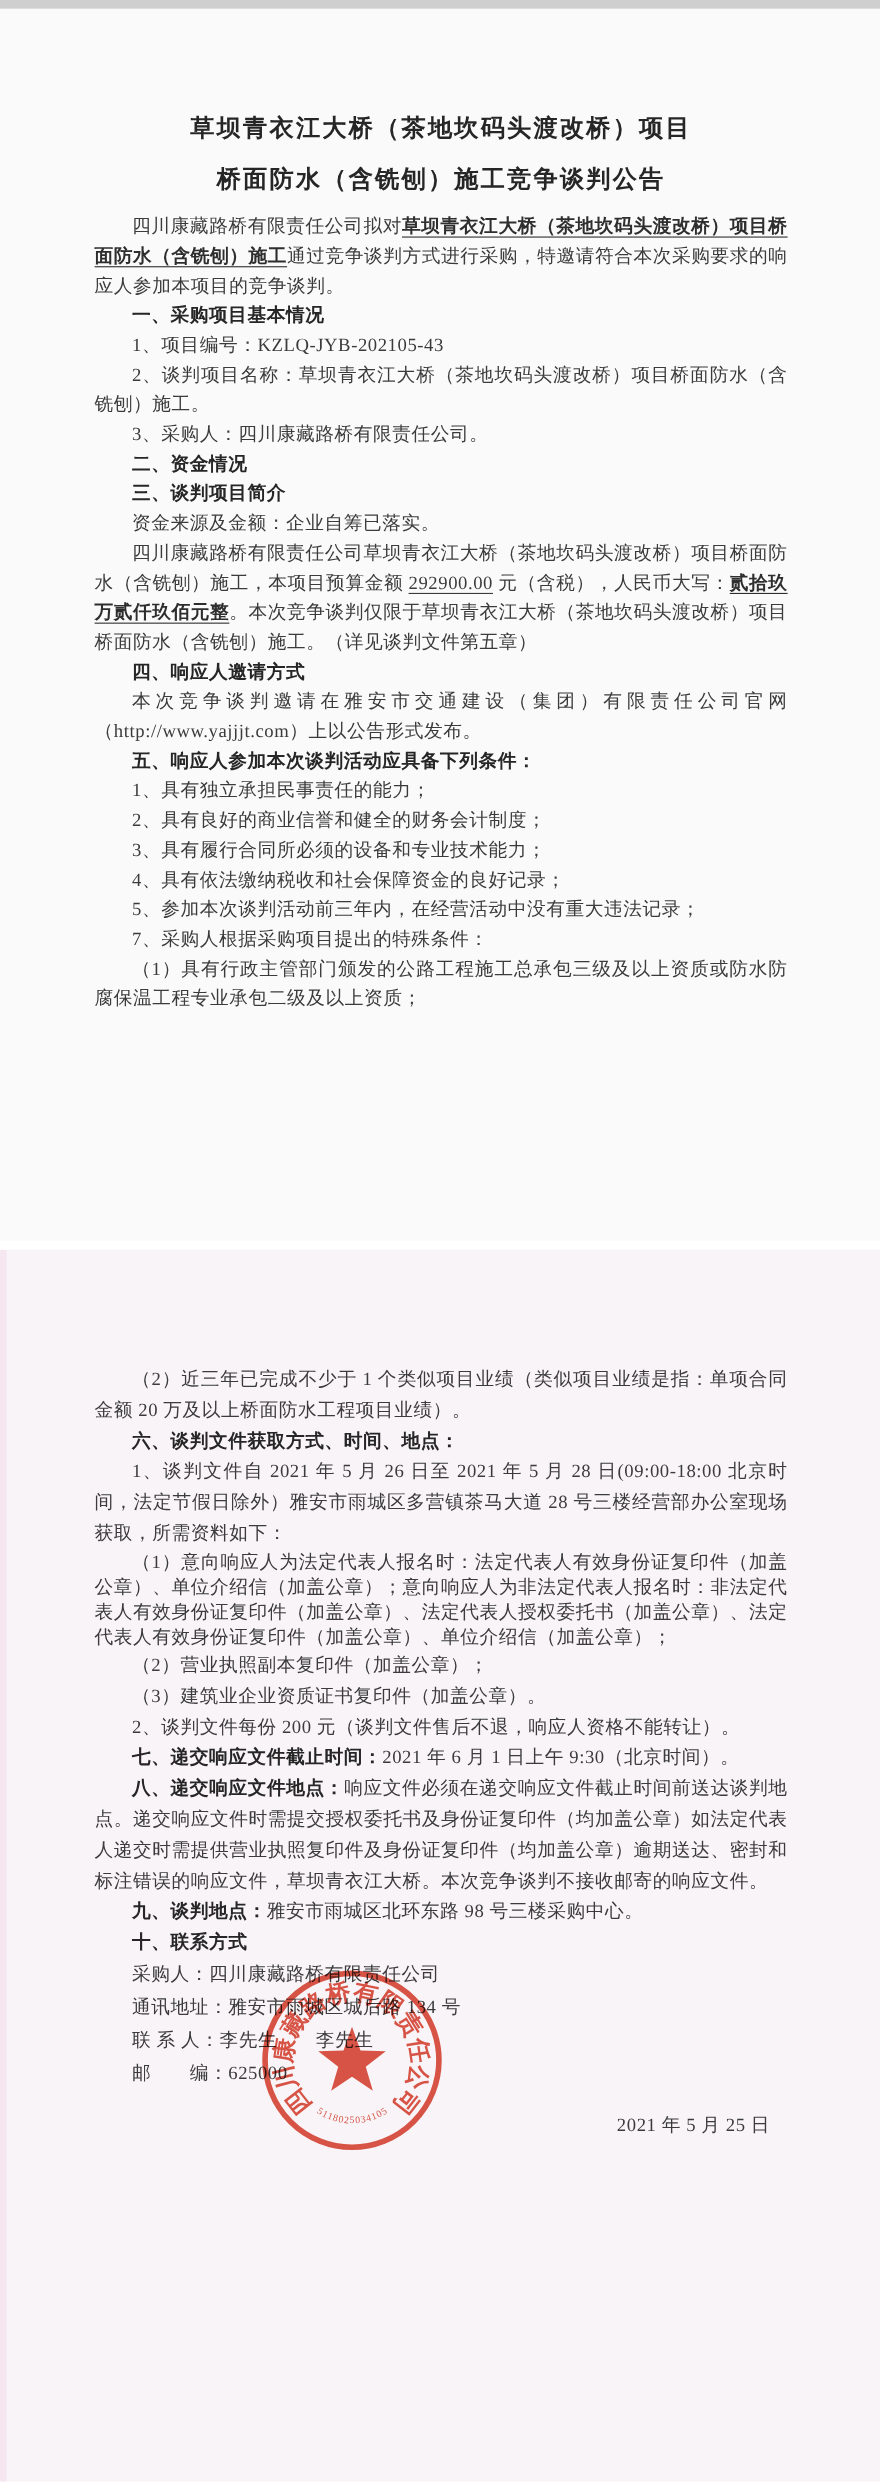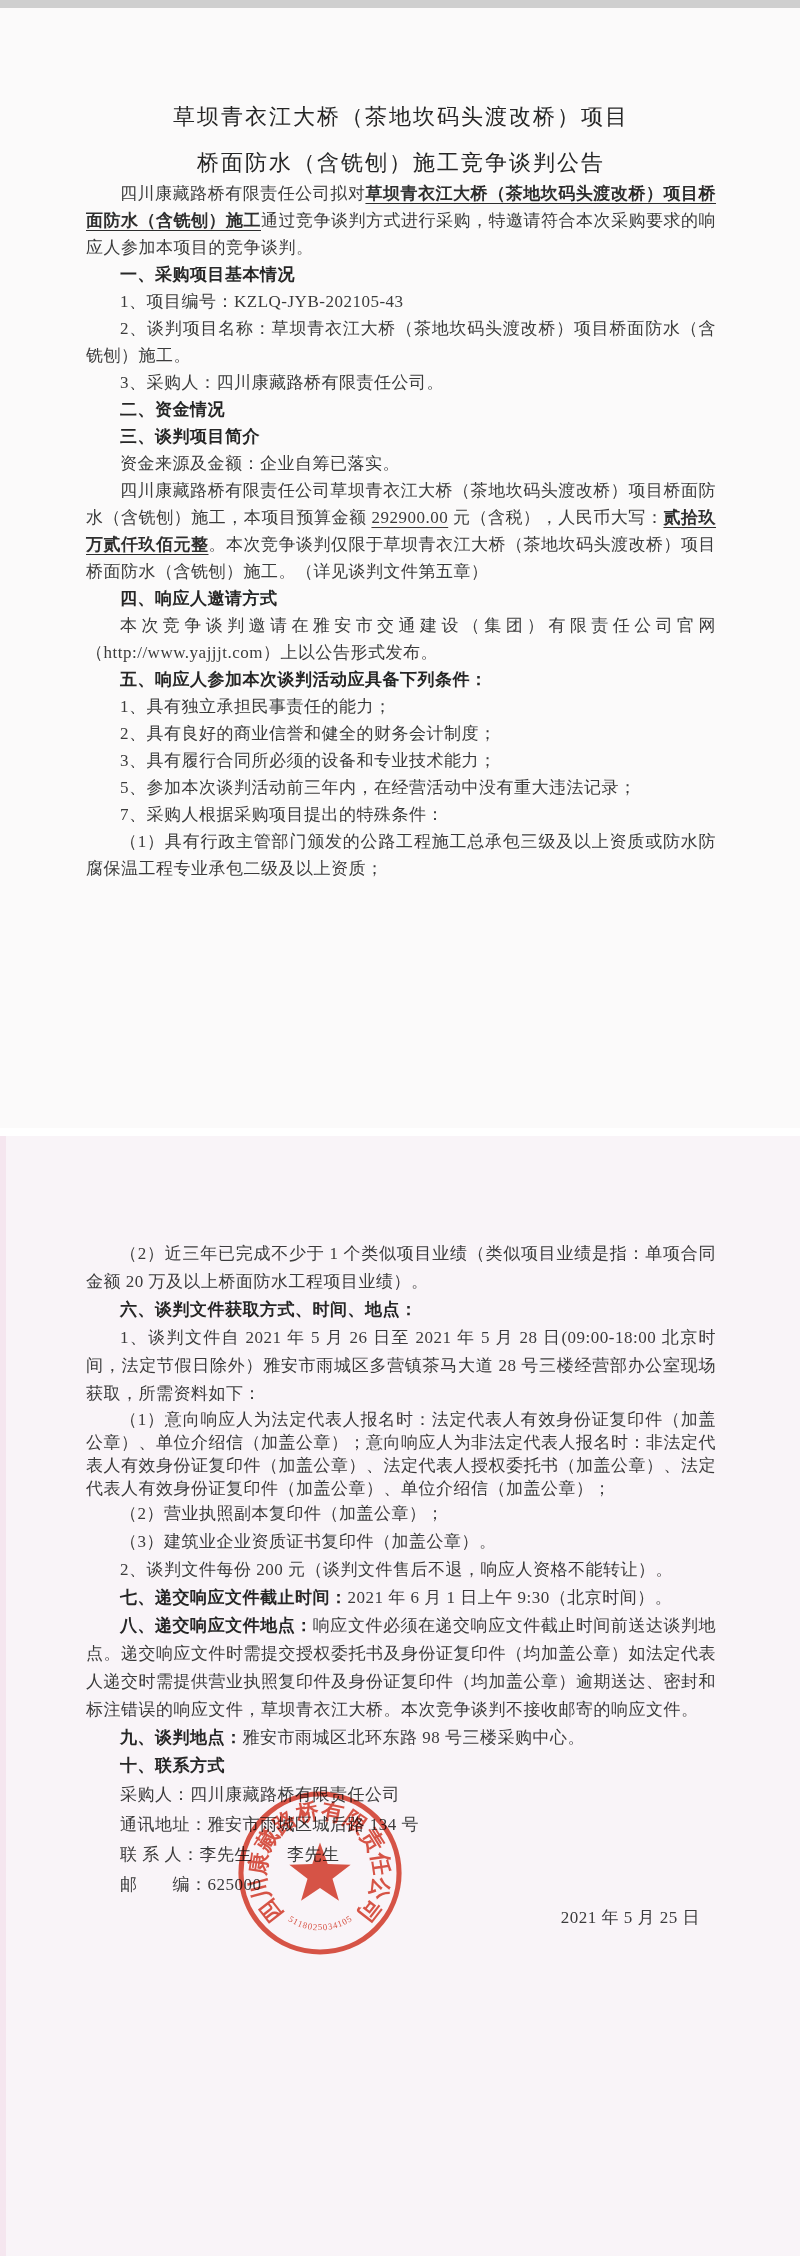--- a/index.html
+++ b/index.html
@@ -6,34 +6,34 @@
   body{
     width:800px;height:2263px;position:relative;overflow:hidden;
     background:#ffffff;
     font-family:"Liberation Serif","DejaVu Serif",serif;
   }
   .topbar{position:absolute;top:0;left:0;width:800px;height:8px;background:#cfcfcf;}
   .page{position:absolute;left:0;width:800px;box-sizing:border-box;}
   .page1{top:8px;height:1120px;background:#fbfafa;padding:92px 84px 0 86px;}
   .page2{top:1136px;height:1120px;background:#f9f4f8;padding:104px 84px 0 86px;
          box-shadow:inset 6px 0 0 #f5e6ef;}
-  .title{font-size:22px;font-weight:normal;text-align:center;color:#262626;
+  .title{font-size:22px;font-weight:bold;text-align:center;color:#262626;
          letter-spacing:2px;line-height:34px;margin:0 0 12px 0;}
-  .title2{margin-bottom:0;}
+  .title2{margin-bottom:12px;}
   p{margin:0;font-size:17px;line-height:27px;color:#3b3b3b;
     text-align:justify;letter-spacing:.5px;}
   .page2 p{line-height:28px;}
   .indent{text-indent:2em;}
   .bold{font-weight:bold;color:#262626;}
   .bu{font-weight:bold;color:#2e2e2e;text-decoration:underline;
       text-underline-offset:4px;}
   .u{text-decoration:underline;text-underline-offset:4px;}
   .tight{line-height:23px !important;}
   .contact p{line-height:30px;}
-  .date{text-align:right;margin-top:4px;line-height:30px;padding-right:16px;
+  .date{text-align:right;margin-top:18px;line-height:30px;padding-right:16px;
         text-indent:0;}
   .seal{position:absolute;left:235px;top:652px;width:170px;height:170px;
         mix-blend-mode:multiply;opacity:.88;pointer-events:none;}
   .seal svg{width:100%;height:100%;}
 </style>
 </head>
 <body>
 
 <div class="topbar"></div>
 
@@ -54,20 +54,21 @@
   <p class="indent">资金来源及金额：企业自筹已落实。</p>
   <p class="indent"><span>四川康藏路桥有限责任公司草坝青衣江大桥（茶地坎码头渡改桥）项目桥面防水（含铣刨）施工，本项目预算金额 </span><span class="u">292900.00</span><span> 元（含税），人民币大写：</span><span class="bu">贰拾玖万贰仟玖佰元整</span><span>。本次竞争谈判仅限于草坝青衣江大桥（茶地坎码头渡改桥）项目桥面防水（含铣刨）施工。（详见谈判文件第五章）</span></p>
 
   <p class="indent bold">四、响应人邀请方式</p>
   <p class="indent">本次竞争谈判邀请在雅安市交通建设（集团）有限责任公司官网（http://www.yajjjt.com）上以公告形式发布。</p>
 
   <p class="indent bold">五、响应人参加本次谈判活动应具备下列条件：</p>
   <p class="indent">1、具有独立承担民事责任的能力；</p>
   <p class="indent">2、具有良好的商业信誉和健全的财务会计制度；</p>
   <p class="indent">3、具有履行合同所必须的设备和专业技术能力；</p>
+  <p class="indent">4、具有依法缴纳税收和社会保障资金的良好记录；</p>
   <p class="indent">5、参加本次谈判活动前三年内，在经营活动中没有重大违法记录；</p>
   <p class="indent">7、采购人根据采购项目提出的特殊条件：</p>
   <p class="indent">（1）具有行政主管部门颁发的公路工程施工总承包三级及以上资质或防水防腐保温工程专业承包二级及以上资质；</p>
 </div>
 
 <div class="page page2">
   <p class="indent">（2）近三年已完成不少于 1 个类似项目业绩（类似项目业绩是指：单项合同金额 20 万及以上桥面防水工程项目业绩）。</p>
 
   <p class="indent bold">六、谈判文件获取方式、时间、地点：</p>
   <p class="indent">1、谈判文件自 2021 年 5 月 26 日至 2021 年 5 月 28 日(09:00-18:00 北京时间，法定节假日除外）雅安市雨城区多营镇茶马大道 28 号三楼经营部办公室现场获取，所需资料如下：</p>

